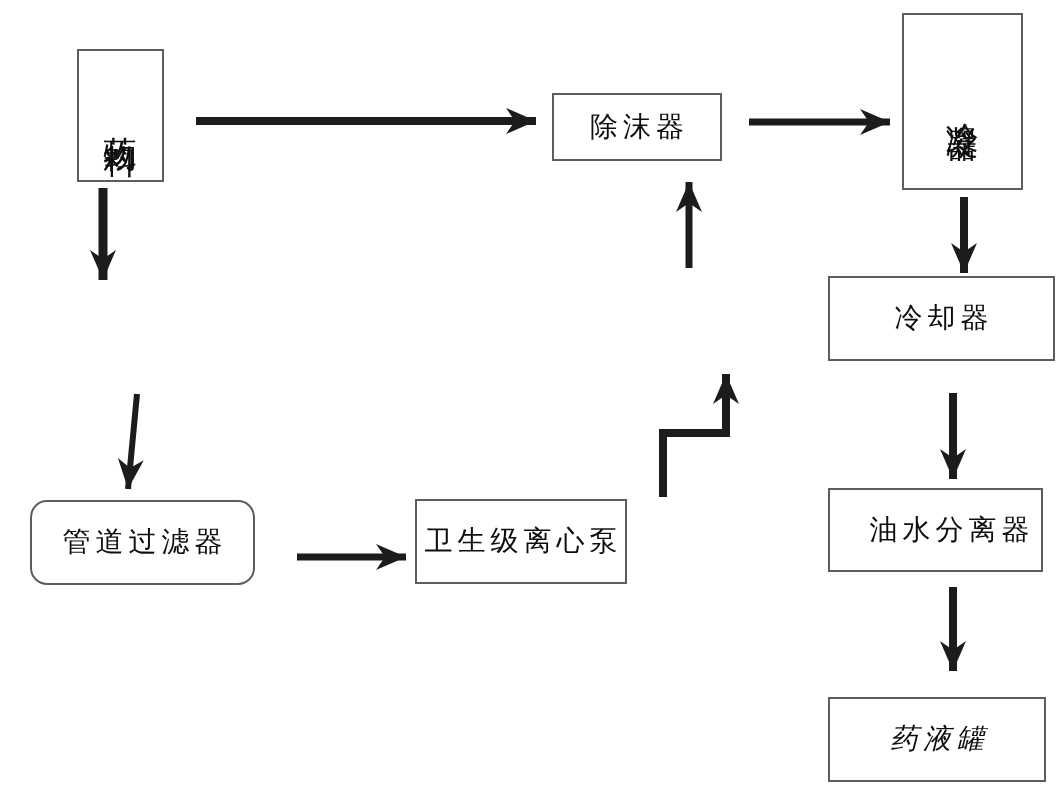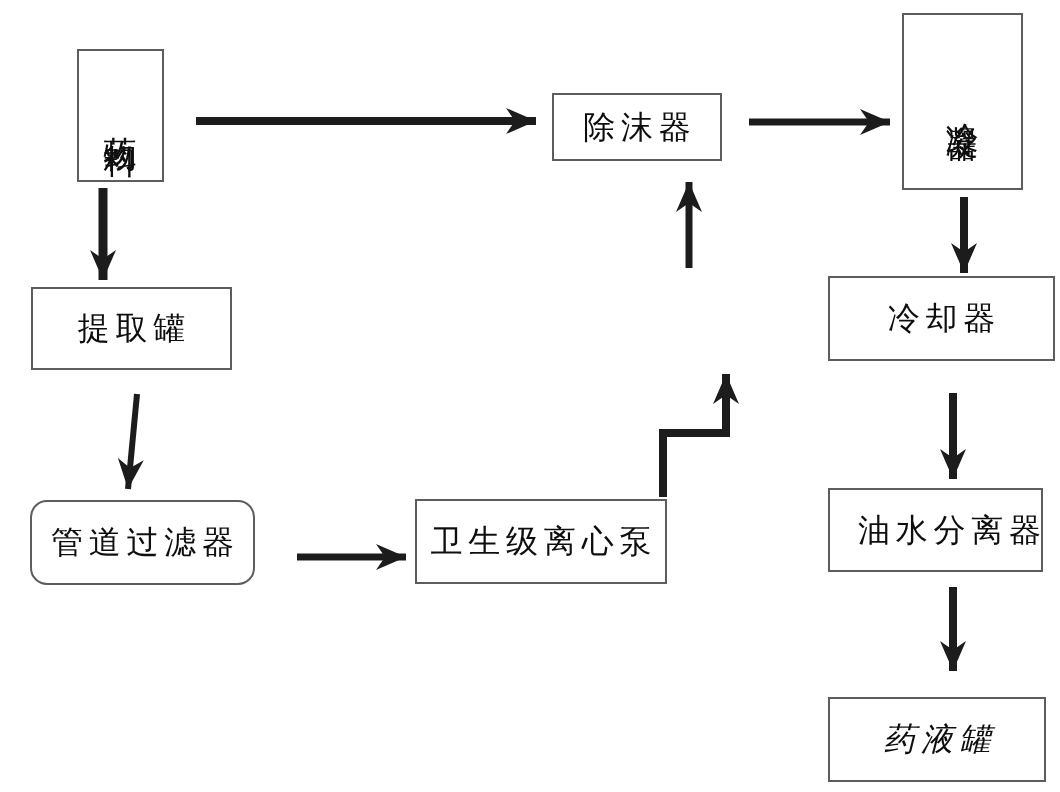--- a/index.html
+++ b/index.html
@@ -25,21 +25,21 @@
   }
   .node {
     position: absolute;
     box-sizing: border-box;
     border: 2px solid #5d5d5d;
     background: #ffffff;
     color: #0e0e0e;
     display: flex;
     align-items: center;
     justify-content: center;
-    font-size: 32px;
+    font-size: 28px;
     letter-spacing: 0.18em;
     text-indent: 0.18em;
     line-height: 1.15;
     white-space: nowrap;
   }
   .node.vertical {
     writing-mode: vertical-rl;
     text-orientation: upright;
     font-size: 33px;
     letter-spacing: 0.12em;
@@ -75,25 +75,24 @@
 
     <line x1="964" y1="197" x2="964" y2="273" stroke="#1c1c1c" stroke-width="8" marker-end="url(#ah)"></line>
 
     <line x1="953" y1="393" x2="953" y2="479" stroke="#1c1c1c" stroke-width="8" marker-end="url(#ah)"></line>
 
     <line x1="953" y1="587" x2="953" y2="671" stroke="#1c1c1c" stroke-width="8" marker-end="url(#ah)"></line>
   </svg>
 
   <div class="node vertical" style="left:77px; top:49px; width:87px; height:133px;">药物料</div>
 
-  <div class="node" style="left:31px; top:287px; width:201px; height:83px;">提取罐</div>
 
   <div class="node" style="left:30px; top:500px; width:225px; height:85px;border-radius:17px;">管道过滤器</div>
 
-  <div class="node" style="left:415px; top:499px; width:252px; height:85px;">卫生级离心泵</div>
+  <div class="node" style="left:415px; top:499px; width:212px; height:85px;">卫生级离心泵</div>
 
 
   <div class="node" style="left:552px; top:93px; width:170px; height:68px;">除沫器</div>
 
   <div class="node vertical" style="left:902px; top:13px; width:121px; height:177px;">冷凝器</div>
 
   <div class="node" style="left:828px; top:276px; width:227px; height:85px;">冷却器</div>
 
   <div class="node" style="left:828px; top:488px; width:215px; height:84px;padding-left:28px;">油水分离器</div>
 

